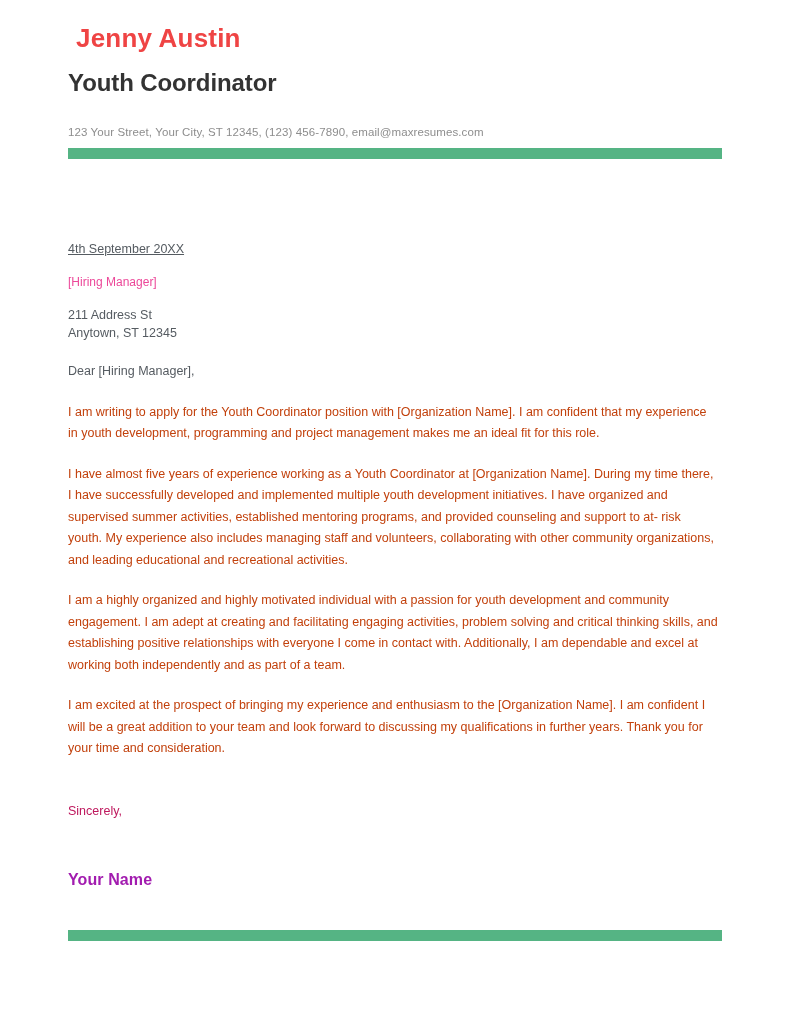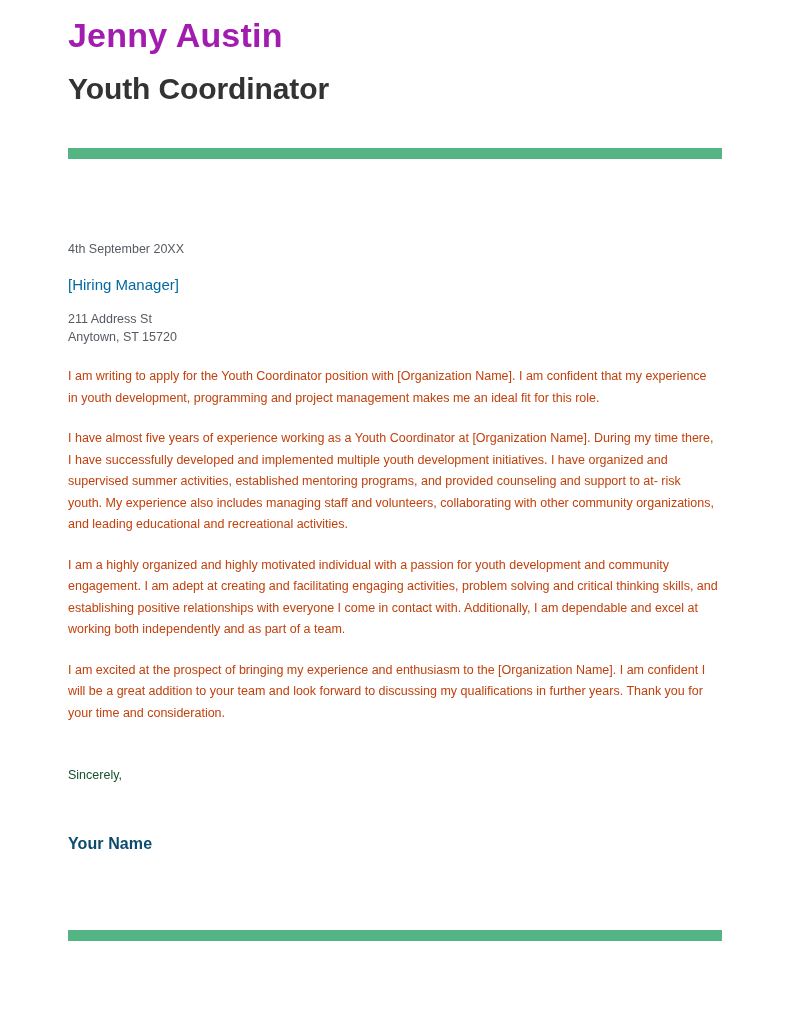--- a/index.html
+++ b/index.html
@@ -23,29 +23,29 @@
   }
 
   
   .header {
     position: absolute;
     left: 68px;
     top: 14px;
     width: 654px;
   }
   .applicant-name {
-    font-size: 34px;
+    font-size: 26px;
     font-weight: bold;
-    color: #a21caf;
+    color: #ef4444;
     letter-spacing: 0.2px;
-    margin: 0;
+    margin: 8px;
     line-height: 1.25;
   }
   .job-title {
-    font-size: 30px;
+    font-size: 24px;
     font-weight: bold;
     color: #333333;
     letter-spacing: -0.1px;
     margin: 14px 0 0 0;
     line-height: 1.2;
   }
   .contact-line {
     font-size: 11.5px;
     color: #8d8d8d;
     margin: 27px 0 0 0;
@@ -69,24 +69,25 @@
     position: absolute;
     left: 68px;
     top: 240px;
     width: 650px;
   }
   .letter-date {
     font-size: 12.5px;
     color: #555b61;
     margin: 0 0 16px 0;
     line-height: 1.45;
+    text-decoration: underline;
   }
   .recipient-name {
-    font-size: 15px;
-    color: #0369a1;
+    font-size: 12px;
+    color: #ec4899;
     margin: 16px 0 14px 0;
     line-height: 1.45;
   }
   .recipient-address {
     font-size: 12.5px;
     color: #555b61;
     margin: 0 0 20px 0;
     line-height: 1.45;
   }
   .recipient-address div { line-height: 1.45; }
@@ -98,56 +99,58 @@
   }
   .body-paragraph {
     font-size: 12.5px;
     color: #c2410c;
     line-height: 1.72;
     margin: 0 0 19px 0;
     text-align: left;
   }
   .closing {
     font-size: 12.5px;
-    color: #14532d;
+    color: #be185d;
     margin: 42px 0 16px 0;
     line-height: 1.45;
   }
   .signature-name {
     font-size: 16px;
     font-weight: bold;
-    color: #0c4a6e;
+    color: #a21caf;
     margin: 50px 0 0 0;
     line-height: 1.3;
     letter-spacing: 0.1px;
   }
 </style>
 </head>
 <body>
 
 <div class="page">
 
   <div class="header">
     <h1 class="applicant-name">Jenny Austin</h1>
     <h2 class="job-title">Youth Coordinator</h2>
+    <p class="contact-line">123 Your Street, Your City, ST 12345, (123) 456-7890, email@maxresumes.com</p>
   </div>
 
   <div class="rule rule-top"></div>
 
   <div class="letter">
 
     <p class="letter-date">4th September 20XX</p>
 
     <p class="recipient-name">[Hiring Manager]</p>
 
     <div class="recipient-address">
       <div>211 Address St</div>
-      <div>Anytown, ST 15720</div>
+      <div>Anytown, ST 12345</div>
     </div>
 
+    <p class="salutation">Dear [Hiring Manager],</p>
 
     <p class="body-paragraph">I am writing to apply for the Youth Coordinator position with [Organization Name]. I am confident that my experience in youth development, programming and project management makes me an ideal fit for this role.</p>
     <p class="body-paragraph">I have almost five years of experience working as a Youth Coordinator at [Organization Name]. During my time there, I have successfully developed and implemented multiple youth development initiatives. I have organized and supervised summer activities, established mentoring programs, and provided counseling and support to at- risk youth. My experience also includes managing staff and volunteers, collaborating with other community organizations, and leading educational and recreational activities.</p>
     <p class="body-paragraph">I am a highly organized and highly motivated individual with a passion for youth development and community engagement. I am adept at creating and facilitating engaging activities, problem solving and critical thinking skills, and establishing positive relationships with everyone I come in contact with. Additionally, I am dependable and excel at working both independently and as part of a team.</p>
     <p class="body-paragraph">I am excited at the prospect of bringing my experience and enthusiasm to the [Organization Name]. I am confident I will be a great addition to your team and look forward to discussing my qualifications in further years. Thank you for your time and consideration.</p>
 
     <p class="closing">Sincerely,</p>
 
     <p class="signature-name">Your Name</p>
   </div>

